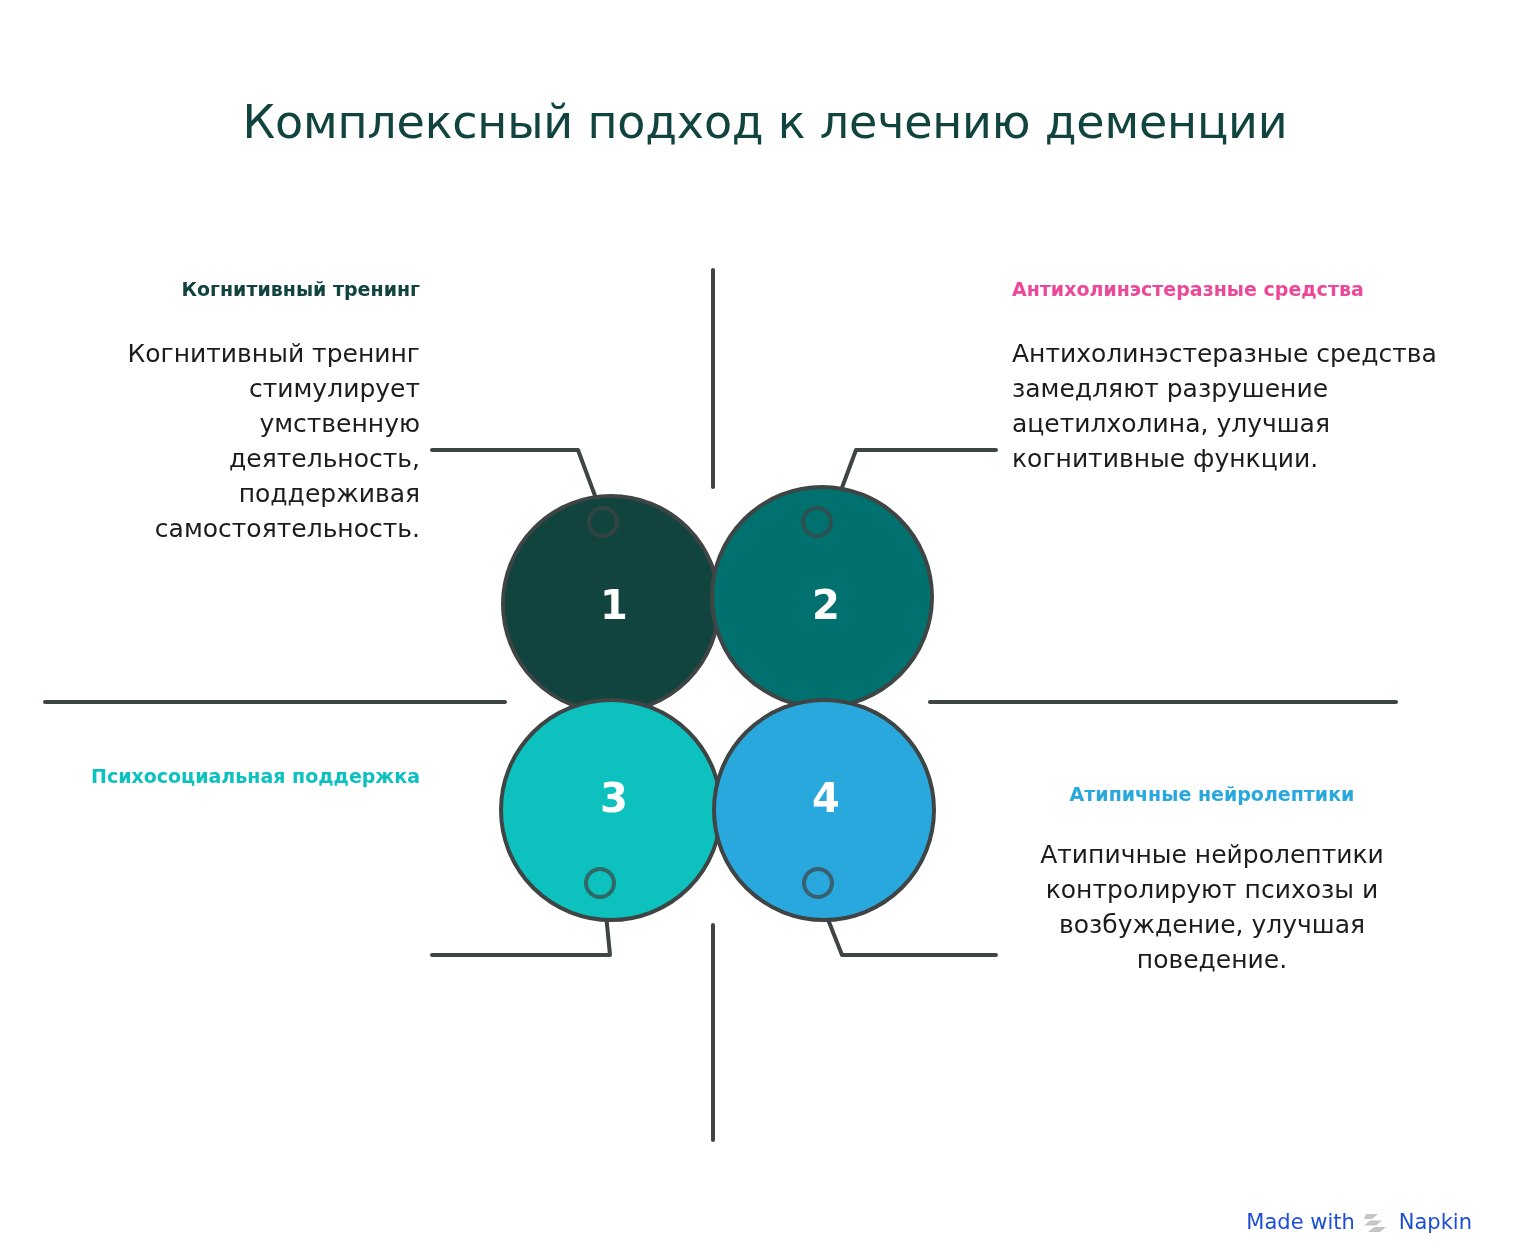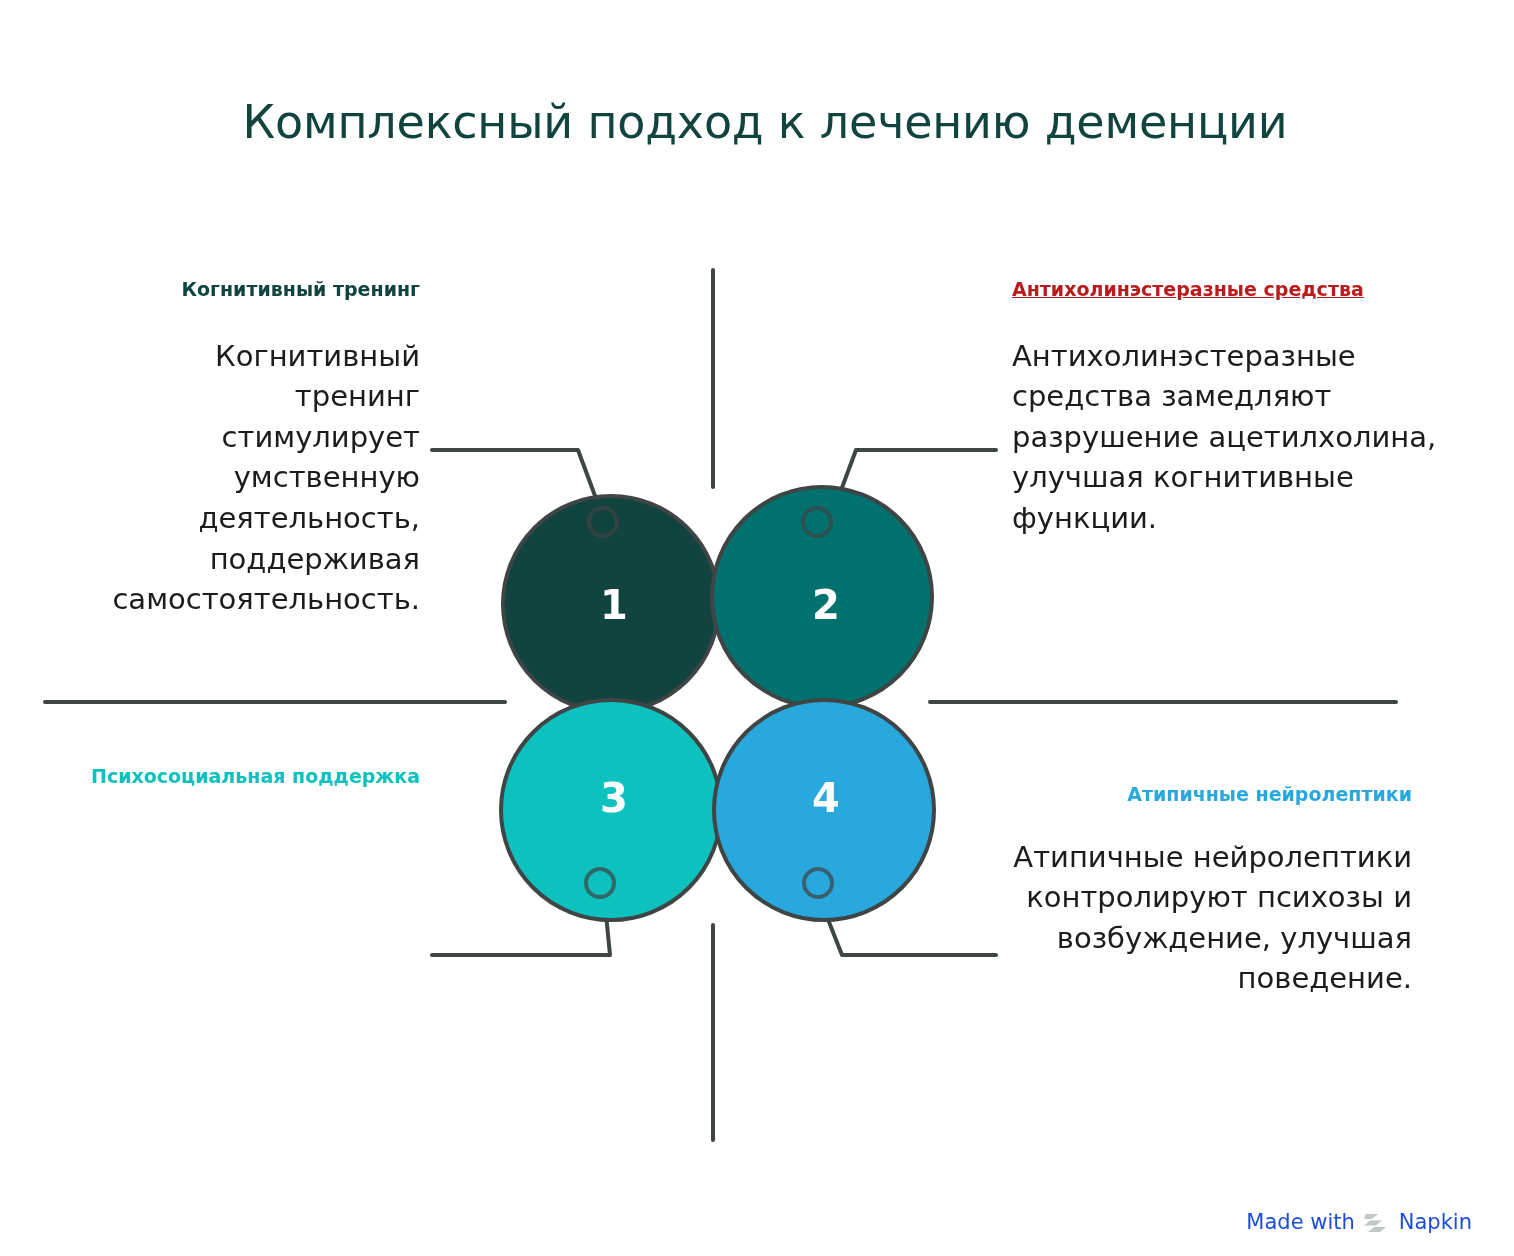--- a/index.html
+++ b/index.html
@@ -38,21 +38,21 @@
   .quadrant {
     position: absolute;
   }
   .q-heading {
     font-size: 19px;
     font-weight: 700;
     line-height: 1.30;
     margin: 0 0 34px 0;
   }
   .q-body {
-    font-size: 29px;
+    font-size: 25px;
     font-weight: 400;
     color: #1c1c1c;
     line-height: 1.40;
     margin: 0;
   }
 
   #quadrant-1 {
     left: 88px;
     top: 277px;
     width: 332px;
@@ -67,24 +67,24 @@
   #quadrant-3 {
     left: 68px;
     top: 764px;
     width: 352px;
     text-align: right;
   }
   #quadrant-4 {
     left: 1012px;
     top: 782px;
     width: 400px;
-    text-align: right;
+    text-align: center;
   }
   #quadrant-1 .q-heading { color: #11443F; }
-  #quadrant-2 .q-heading { color: #b91c1c; text-decoration: underline; }
+  #quadrant-2 .q-heading { color: #ec4899; }
   #quadrant-3 .q-heading { color: #0DC1BE; }
   #quadrant-4 .q-heading { color: #29A8DD; }
 
   #quadrant-3 .q-heading,
   #quadrant-4 .q-heading { margin-bottom: 30px; }
 
   
   #diagram {
     position: absolute;
     left: 0;

